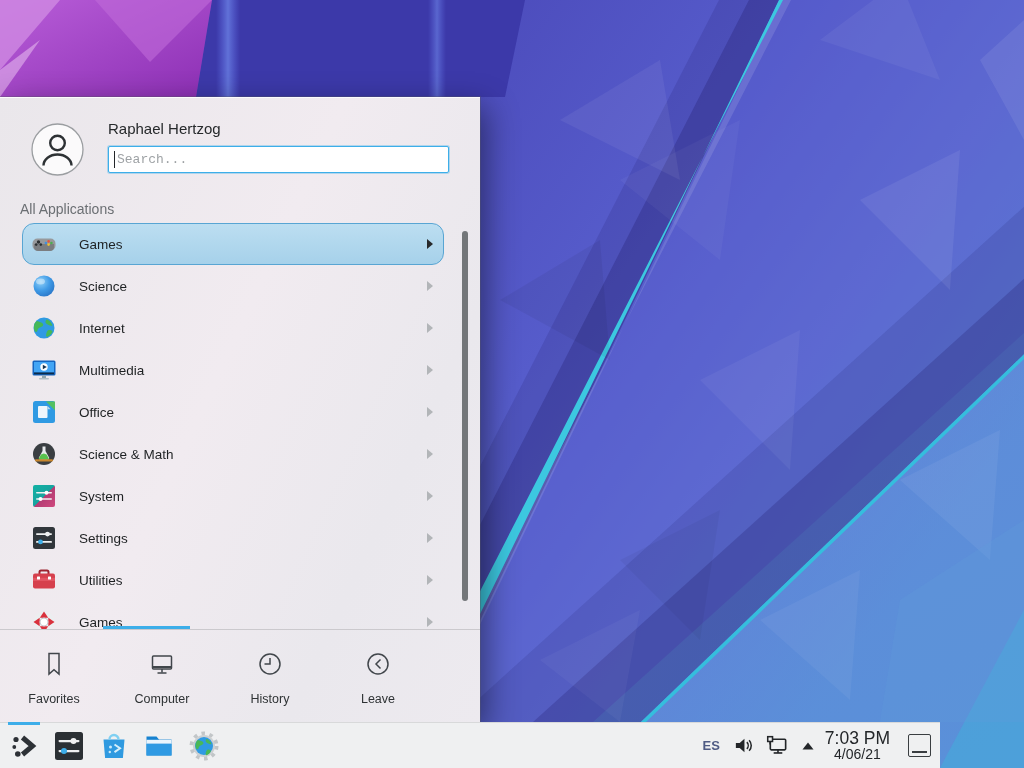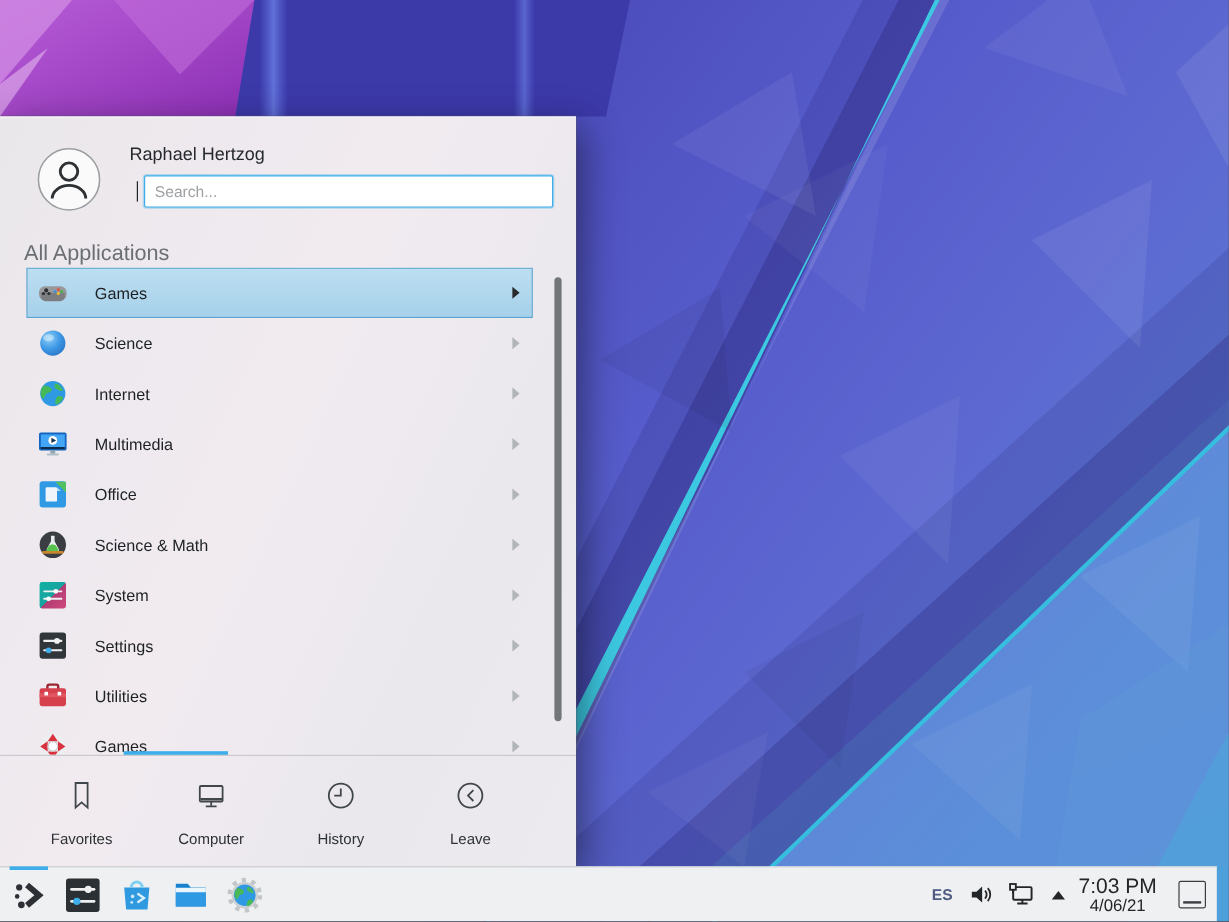--- a/index.html
+++ b/index.html
@@ -1,58 +1,58 @@
 <!DOCTYPE html>
 <html><head>
 <meta charset="utf-8">
 <style>
   * { margin:0; padding:0; box-sizing:border-box; }
   body { background:#222; }
   .screen{position:relative;width:1024px;height:768px;overflow:hidden;
-    font-family:"Liberation Sans",sans-serif;background:#737373;}
+    font-family:"Liberation Sans",sans-serif;background:#84cc16;}
   .wallpaper{position:absolute;left:0;top:0;width:1024px;height:768px;}
 
   
   .launcher{position:absolute;left:0;top:97px;width:480px;height:625px;
     background:linear-gradient(115deg,#eae7eb 0%,#f1ebf0 45%,#eae8ed 75%,#edeaef 100%);
     border-top:1px solid rgba(255,255,255,.8);
     box-shadow:0 0 0 1px rgba(90,90,100,.35), 6px 10px 30px rgba(0,0,0,.45);}
   .avatar{position:absolute;left:31px;top:25px;width:53px;height:53px;}
   .user-name{position:absolute;left:108px;top:22px;font-size:15px;color:#26292b;}
-  .search{position:absolute;left:120px;top:48px;width:341px;height:27px;
+  .search{position:absolute;left:108px;top:48px;width:341px;height:27px;
     border:1px solid #3daee9;box-shadow:0 0 0 1px rgba(61,174,233,.35);
     border-radius:2px;background:#fff;font-size:13px;color:#232629;
-    padding:0 8px;outline:none;font-family:Liberation Sans, sans-serif;}
+    padding:0 8px;outline:none;font-family:Liberation Mono, monospace;}
   .search::placeholder{color:#9ea2a5;}
   .search-caret{position:absolute;left:114px;top:53px;width:1px;height:17px;background:#232629;}
-  .section-label{position:absolute;left:20px;top:103px;font-size:18px;color:#6b6f73;}
+  .section-label{position:absolute;left:20px;top:103px;font-size:14px;color:#6b6f73;}
 
   .menu-list{position:absolute;left:0;top:125px;width:480px;height:406px;overflow:hidden;}
   .menu-item{height:42px;margin:0 36px 0 22px;display:flex;align-items:center;
-    border:1px solid transparent;border-radius:0;cursor:default;}
+    border:1px solid transparent;border-radius:12px;cursor:default;}
   .menu-item.selected{background:linear-gradient(180deg,#bcdef1,#a6d1ea);border-color:#58a5d3;}
   .mi-icon{width:26px;height:26px;margin-left:8px;flex:0 0 26px;}
   .mi-icon svg{display:block;}
   .mi-label{margin-left:22px;font-size:13.5px;color:#1e2123;}
   .mi-arrow{margin-left:auto;margin-right:10px;width:0;height:0;
     border-left:6px solid #b2b5b8;border-top:5px solid transparent;border-bottom:5px solid transparent;}
   .menu-item.selected .mi-arrow{border-left-color:#27292b;}
 
   .scrollbar{position:absolute;right:12px;top:133px;width:6px;height:370px;
     background:#737679;border-radius:3px;}
   .tab-sep{position:absolute;left:0;top:531px;width:480px;height:1px;background:#cbc9cd;}
   .tab-indicator{position:absolute;left:103px;top:528px;width:87px;height:3px;background:#3daee9;}
 
-  .tabbar{position:absolute;left:14px;top:532px;width:432px;height:93px;display:flex;align-items:center;}
+  .tabbar{position:absolute;left:0;top:532px;width:432px;height:93px;display:flex;align-items:center;}
   .tab{flex:1;display:flex;flex-direction:column;align-items:center;justify-content:center;
     gap:10px;padding-top:2px;cursor:default;}
   .tab-label{font-size:12.5px;color:#2e3234;}
 
   
-  .taskbar{position:absolute;left:0;bottom:0;width:1014px;height:46px;background:#eff0f1;
+  .taskbar{position:absolute;left:0;bottom:0;width:940px;height:46px;background:#eff0f1;
     border-top:1px solid #d8d9da;display:flex;align-items:center;}
   .task-apps{display:flex;align-items:center;gap:13px;padding-left:8px;}
   .task-app{width:32px;height:32px;position:relative;}
   .task-app svg{display:block;}
   .active-strip{position:absolute;left:8px;top:-1px;width:32px;height:3px;background:#3daee9;}
   .tray{margin-left:auto;display:flex;align-items:center;padding-right:9px;}
   .kb-layout{font-size:13px;font-weight:bold;color:#4f5b84;margin-right:13px;}
   .tray-icon{margin-right:12px;display:flex;align-items:center;}
   .caret-up{margin-right:10px;}
   .clock{text-align:center;line-height:1.08;margin-right:18px;}

